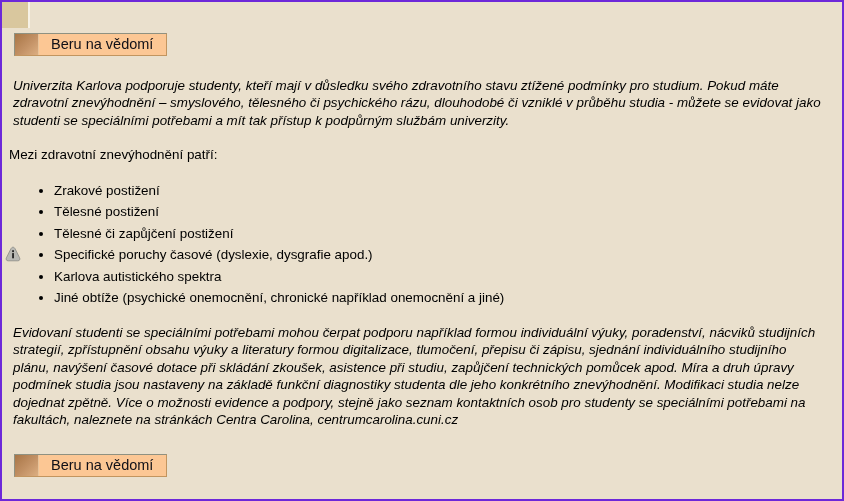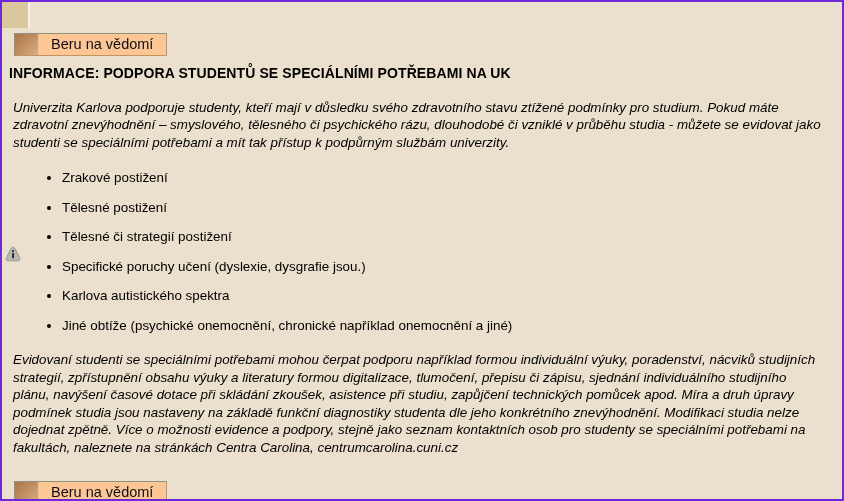--- a/index.html
+++ b/index.html
@@ -76,21 +76,21 @@
     margin: 4px 0 0 0;
     line-height: 18px;
     letter-spacing: 0.1px;
   }
   p.body-par { margin: 17px 0 0 4px; max-width: 812px; font-style: italic; }
   p.list-intro { margin: 17px 0 0 0; }
   ul.cond-list {
     margin: 18px 0 0 0;
     padding-left: 41px;
   }
-  ul.cond-list li { margin: 12px; padding: 0; }
+  ul.cond-list li { margin: 4px; padding: 0; }
 </style>
 </head>
 <body>
 
 <div class="window">
 
   <div class="sidebar">
     <span class="info-icon">
       <svg width="16" height="17" viewBox="0 0 16 17" aria-hidden="true">
         <path d="M8 1.2 C9 1.2 9.6 1.9 10.1 2.8 L14.6 11.8 C15.4 13.4 14.6 14.8 12.8 14.8 L3.2 14.8 C1.4 14.8 0.6 13.4 1.4 11.8 L5.9 2.8 C6.4 1.9 7 1.2 8 1.2 Z" fill="#b9b9b4" stroke="#8a8a85" stroke-width="0.8"></path>
@@ -102,30 +102,30 @@
 
   <div class="content">
 
     <div class="top-button-row">
       <button class="ack-button" type="button">
         <span class="btn-icon"></span>
         <span class="btn-label">Beru na vědomí</span>
       </button>
     </div>
 
-    <h1 class="page-title">INFORMACE: PODPORA STUDENTŮ SE SPECIÁLNÍMI POTŘEBAMI NA UK</h1>
 
     <p class="body-par">Univerzita Karlova podporuje studenty, kteří mají v důsledku svého zdravotního stavu ztížené podmínky pro studium. Pokud máte zdravotní znevýhodnění – smyslového, tělesného či psychického rázu, dlouhodobé či vzniklé v průběhu studia - můžete se evidovat jako studenti se speciálními potřebami a mít tak přístup k podpůrným službám univerzity.</p>
 
+    <p class="list-intro">Mezi zdravotní znevýhodnění patří:</p>
 
     <ul class="cond-list">
         <li>Zrakové postižení</li>
         <li>Tělesné postižení</li>
-        <li>Tělesné či strategií postižení</li>
-        <li>Specifické poruchy učení (dyslexie, dysgrafie jsou.)</li>
+        <li>Tělesné či zapůjčení postižení</li>
+        <li>Specifické poruchy časové (dyslexie, dysgrafie apod.)</li>
         <li>Karlova autistického spektra</li>
         <li>Jiné obtíže (psychické onemocnění, chronické například onemocnění a jiné)</li>
       </ul>
 
     <p class="body-par">Evidovaní studenti se speciálními potřebami mohou čerpat podporu například formou individuální výuky, poradenství, nácviků studijních strategií, zpřístupnění obsahu výuky a literatury formou digitalizace, tlumočení, přepisu či zápisu, sjednání individuálního studijního plánu, navýšení časové dotace při skládání zkoušek, asistence při studiu, zapůjčení technických pomůcek apod. Míra a druh úpravy podmínek studia jsou nastaveny na základě funkční diagnostiky studenta dle jeho konkrétního znevýhodnění. Modifikaci studia nelze dojednat zpětně. Více o možnosti evidence a podpory, stejně jako seznam kontaktních osob pro studenty se speciálními potřebami na fakultách, naleznete na stránkách Centra Carolina, centrumcarolina.cuni.cz</p>
 
     <div class="bottom-button-row">
       <button class="ack-button" type="button">
         <span class="btn-icon"></span>
         <span class="btn-label">Beru na vědomí</span>

